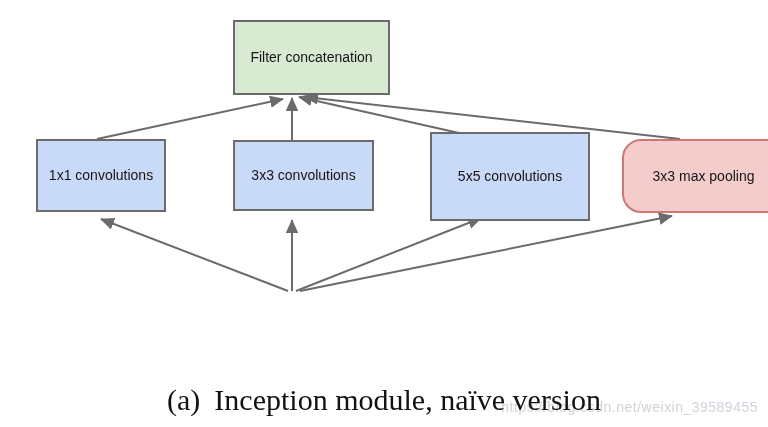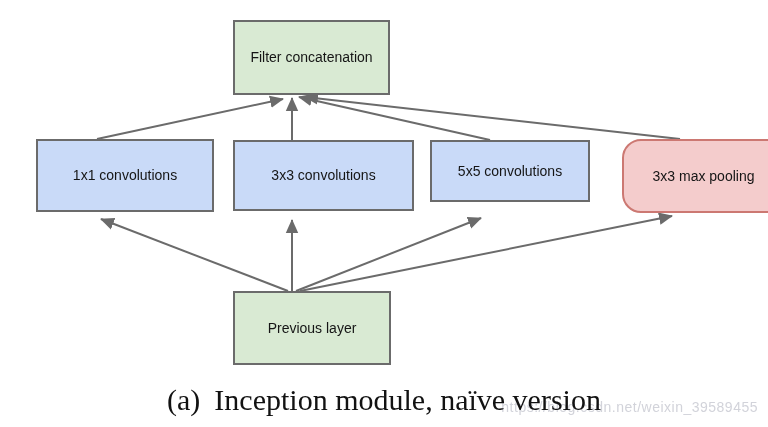--- a/index.html
+++ b/index.html
@@ -7,23 +7,23 @@
     width:768px;height:427px;position:relative;overflow:hidden;
     background:#ffffff;font-family:"Liberation Sans",sans-serif;
   }
   .canvas{position:absolute;left:0;top:0;width:768px;height:427px;}
   .node{
     position:absolute;box-sizing:border-box;border:2px solid #6b6b6b;
     display:flex;align-items:center;justify-content:center;text-align:center;
     font-size:14px;color:#151515;line-height:1.35;padding:2px;z-index:2;margin-left:20px;
   }
   .node-filter-concat{left:213px;top:20px;width:157px;height:75px;}
-  .node-conv1x1{left:16px;top:139px;width:178px;height:73px;}
-  .node-conv3x3{left:213px;top:140px;width:181px;height:71px;}
-  .node-conv5x5{left:410px;top:140px;width:160px;height:62px;justify-content:center;}
+  .node-conv1x1{left:16px;top:139px;width:130px;height:73px;}
+  .node-conv3x3{left:213px;top:140px;width:141px;height:71px;}
+  .node-conv5x5{left:410px;top:132px;width:160px;height:89px;justify-content:center;}
   .node-maxpool{left:602px;top:139px;width:163px;height:74px;border-radius:19px;}
   .node-previous{left:213px;top:291px;width:158px;height:74px;}
   .edges{position:absolute;left:0;top:0;width:768px;height:427px;z-index:1;}
   .caption{
     position:absolute;left:0;top:383px;width:768px;text-align:center;
     font-family:"Liberation Serif",serif;font-size:30px;color:#121212;z-index:3;
   }
   .caption .cap-label{margin-right:14px;}
   .watermark{
     position:absolute;top:399px;right:10px;font-size:14px;
@@ -66,23 +66,20 @@
   </div>
 
   <div class="node node-conv5x5" style="background-color: rgb(201, 218, 248); border-color: rgb(107, 107, 107);">
     <span>5x5 convolutions</span>
   </div>
 
   <div class="node node-maxpool" style="background-color: rgb(244, 204, 204); border-color: rgb(204, 120, 114);">
     <span>3x3 max pooling</span>
   </div>
 
-  <div class="node node-previous" style="background-color: rgb(217, 234, 211); border-color: rgb(107, 107, 107);">
-    <span>Previous layer</span>
-  </div>
 
   <div class="watermark" style="color: rgb(210, 211, 218);">https://blog.csdn.net/weixin_39589455</div>
 
   <div class="caption" style="color: rgb(18, 18, 18);">
     <span class="cap-label">(a)</span><span>Inception module, naïve version</span>
   </div>
 
 </div>
 
 </body></html>

